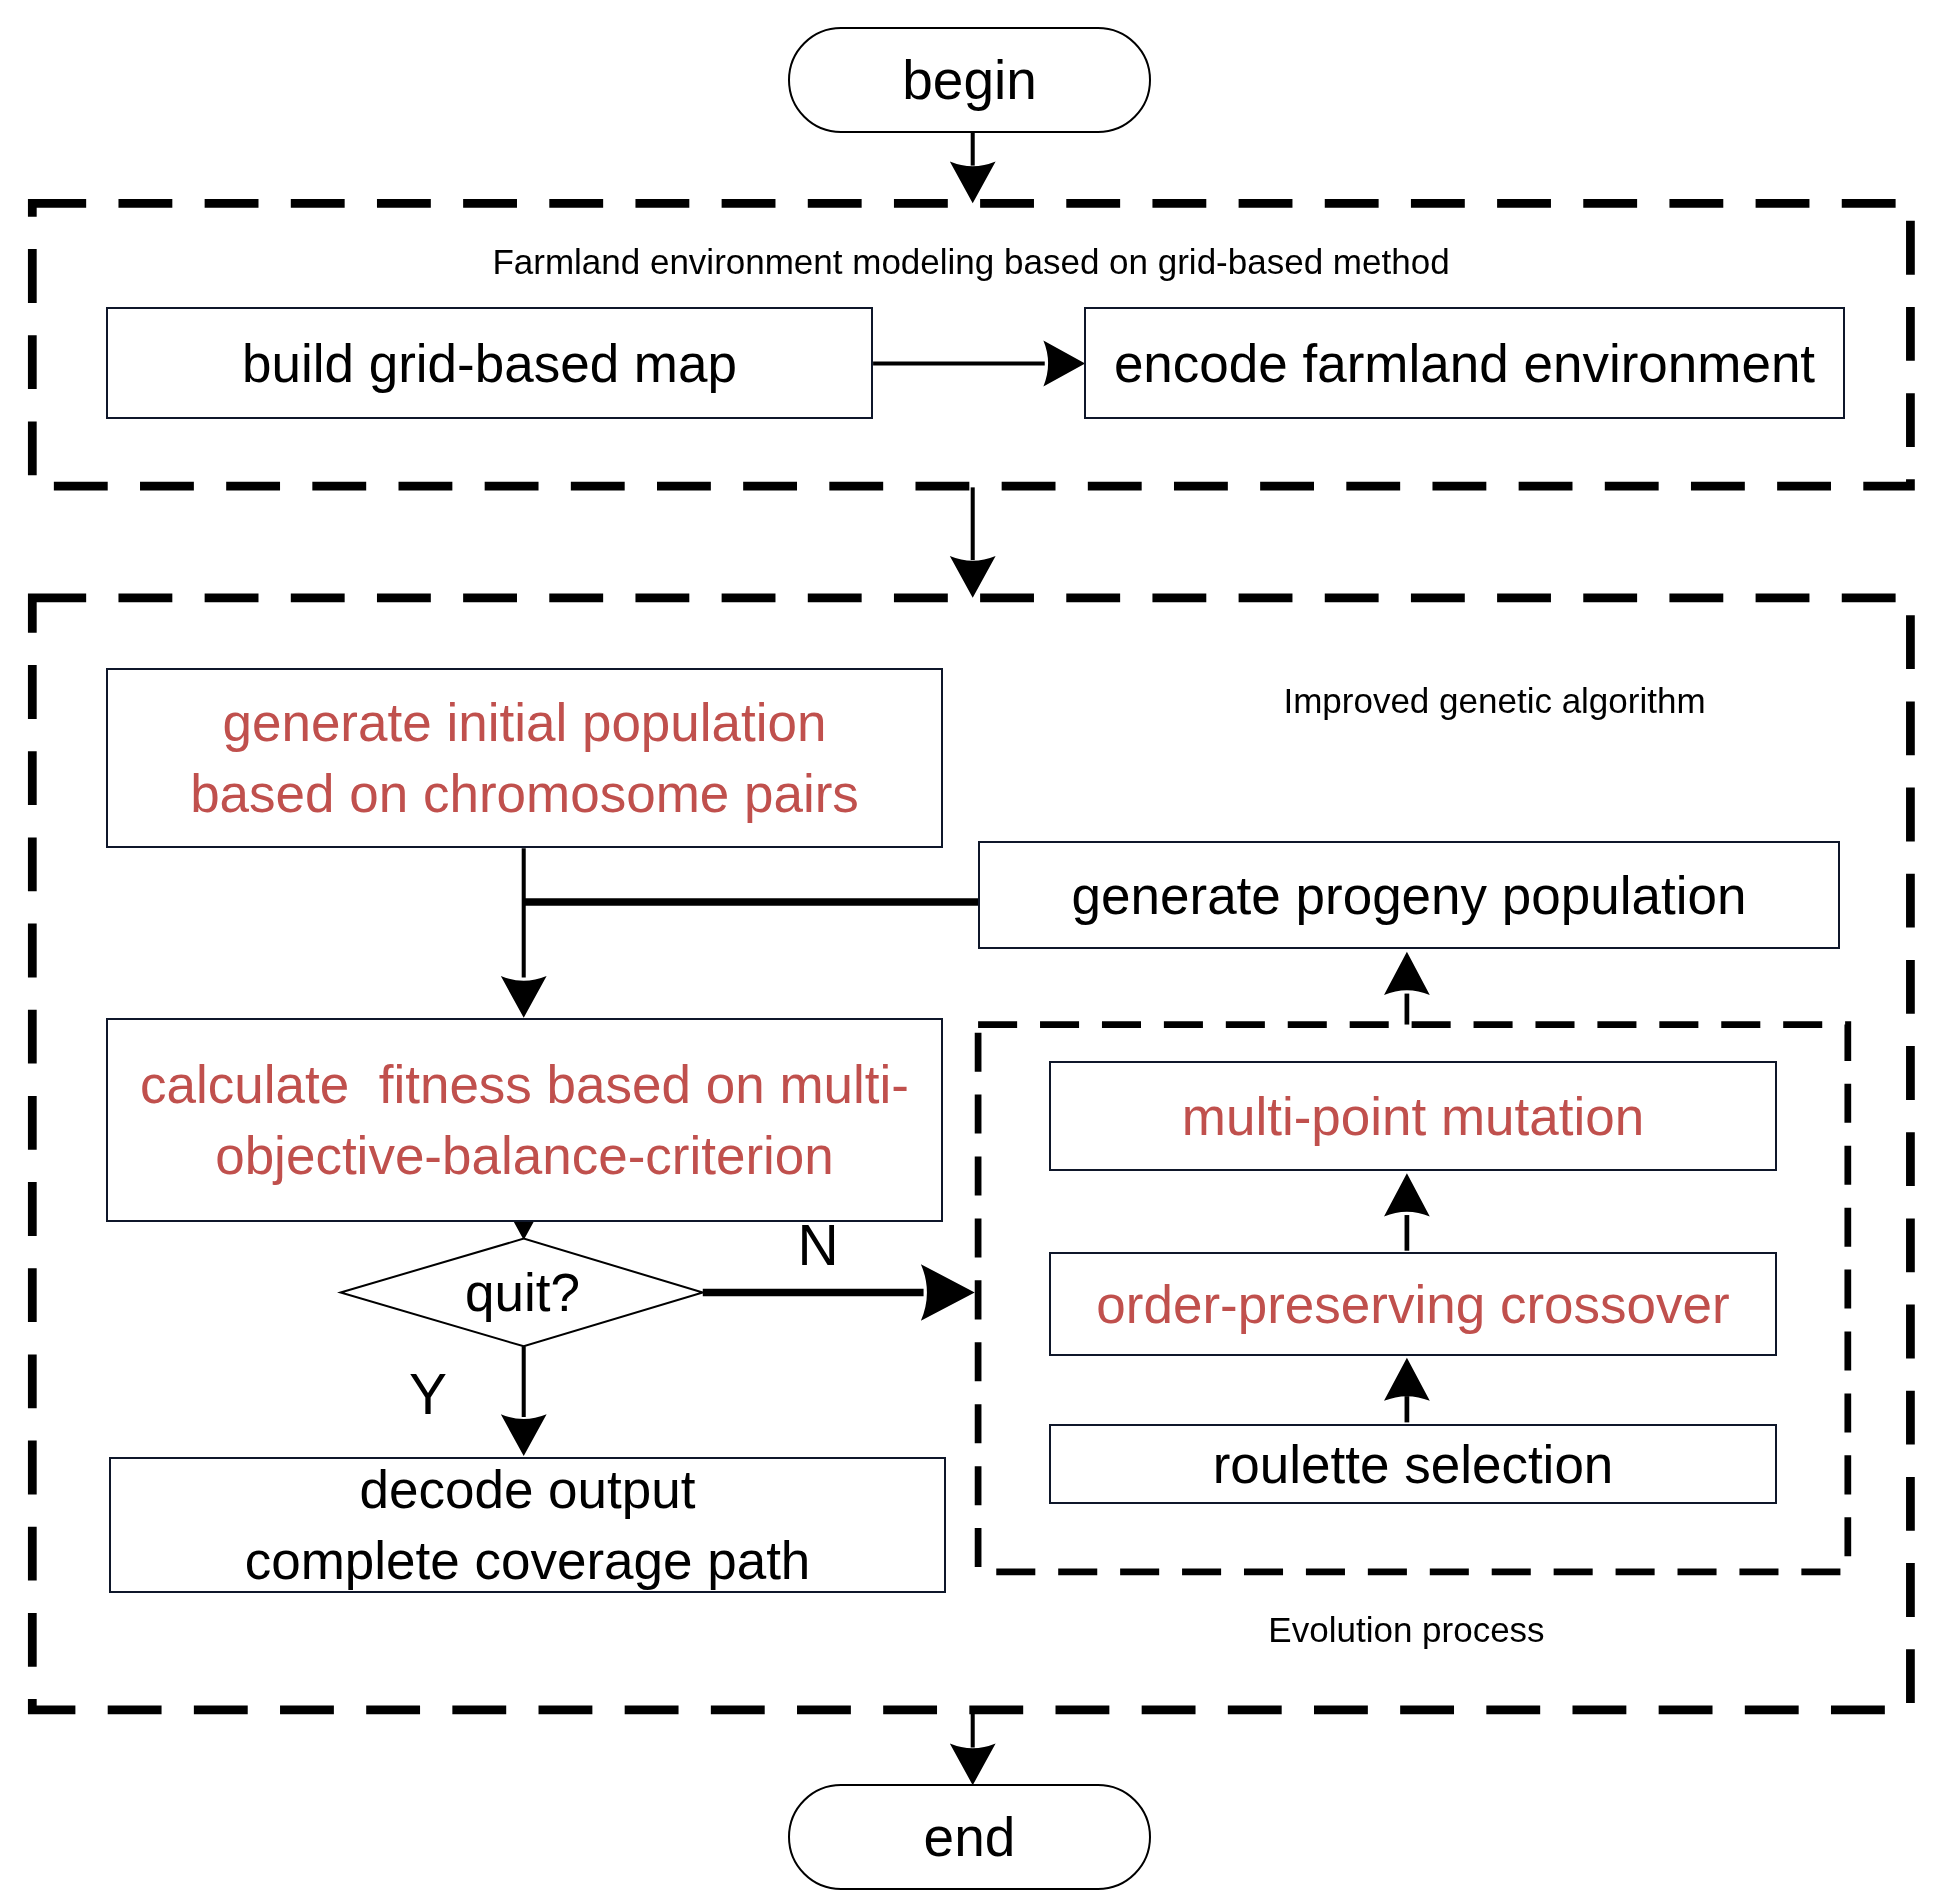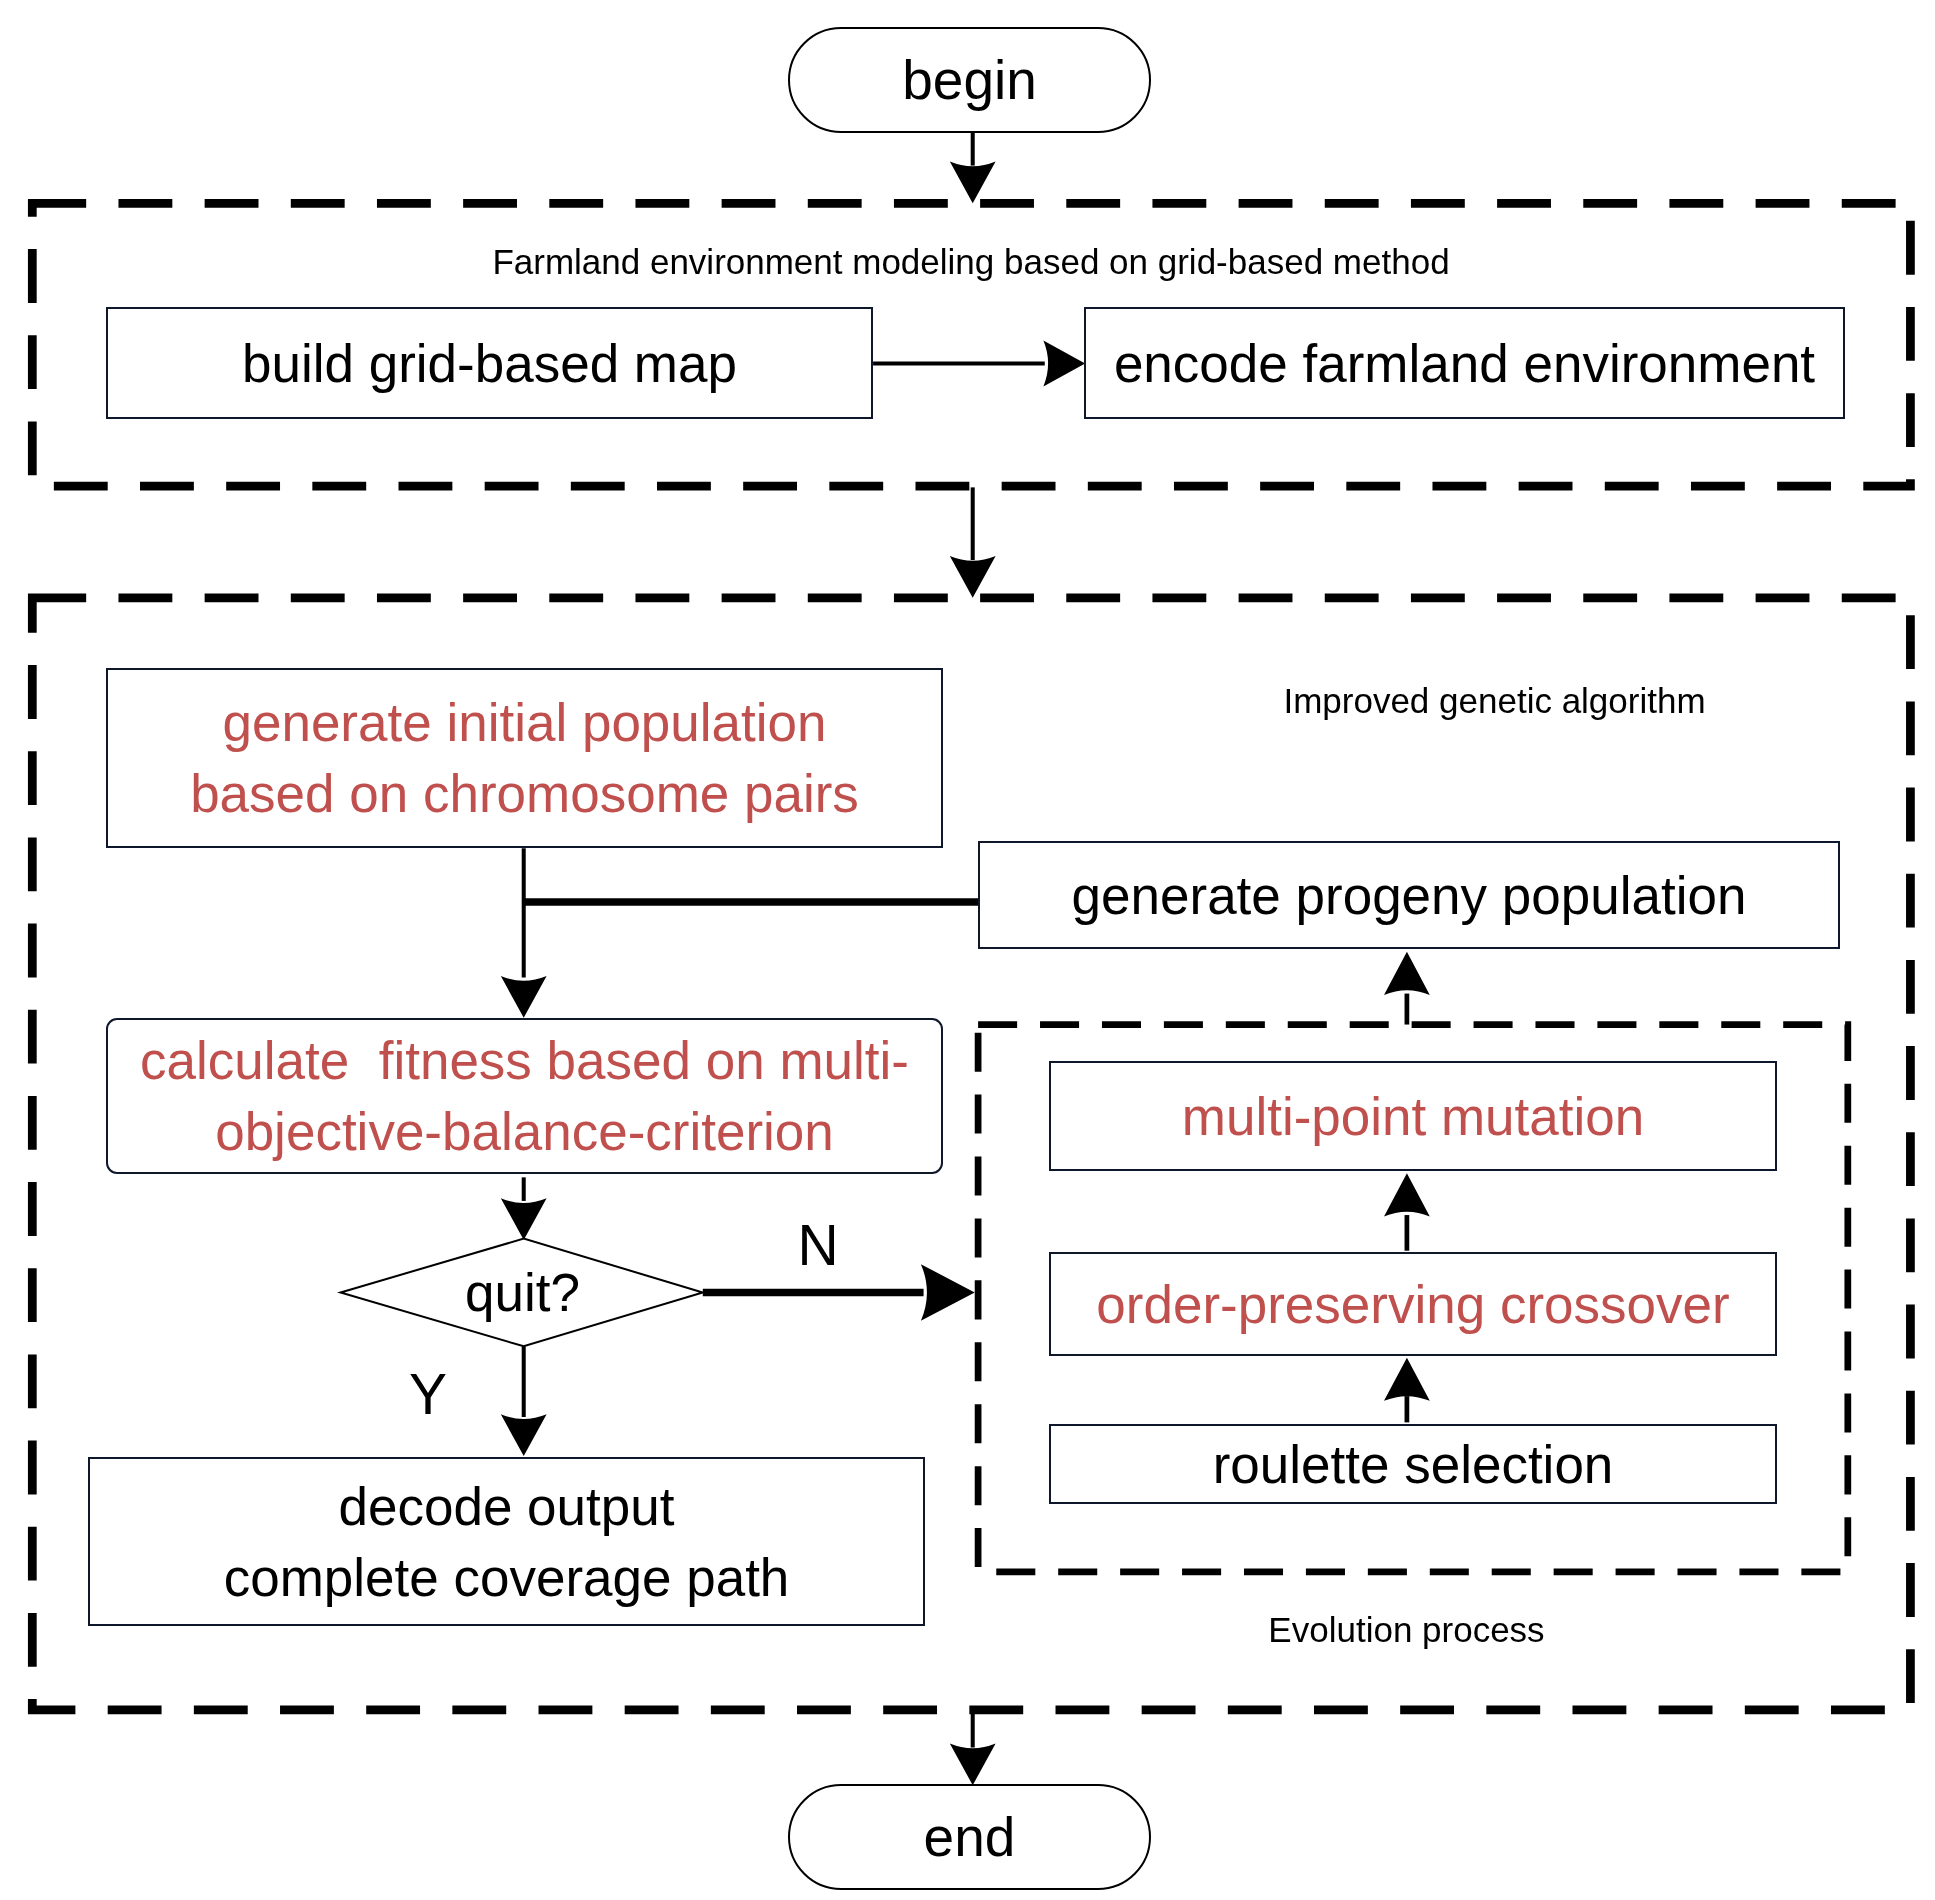--- a/index.html
+++ b/index.html
@@ -124,30 +124,30 @@
 
   <div class="node rect" style="left:1084px;top:307px;width:761px;height:112px;">encode farmland environment</div>
 
   <div class="floating" style="left:1138px;top:668px;width:713px;text-align:center;">Improved genetic algorithm</div>
 
   <div class="node rect accent" style="left: 106px; top: 668px; width: 837px; height: 180px; color: rgb(192, 80, 77);">generate initial population
 based on chromosome pairs</div>
 
   <div class="node rect" style="left:978px;top:841px;width:862px;height:108px;">generate progeny population</div>
 
-  <div class="node rect accent" style="left: 106px; top: 1018px; width: 837px; height: 156px; color: rgb(192, 80, 77); border-radius: 11px;">calculate  fitness based on multi-
+  <div class="node rect accent" style="left: 106px; top: 1018px; width: 837px; height: 204px; color: rgb(192, 80, 77);">calculate  fitness based on multi-
 objective-balance-criterion</div>
 
   <div class="floating" style="left:341px;top:1260px;width:363px;font-size:53px;">quit?</div>
 
   <div class="floating edge-label" style="left:774px;top:1213px;width:88px;">N</div>
 
   <div class="floating edge-label" style="left:384px;top:1362px;width:88px;">Y</div>
 
-  <div class="node rect" style="left:88px;top:1457px;width:837px;height:169px;">decode output
+  <div class="node rect" style="left:109px;top:1457px;width:837px;height:136px;">decode output
 complete coverage path</div>
 
   <div class="node rect accent" style="left: 1049px; top: 1061px; width: 728px; height: 110px; color: rgb(192, 80, 77);">multi-point mutation</div>
 
   <div class="node rect accent" style="left: 1049px; top: 1252px; width: 728px; height: 104px; color: rgb(192, 80, 77);">order-preserving crossover</div>
 
   <div class="node rect" style="left:1049px;top:1424px;width:728px;height:80px;">roulette selection</div>
 
   <div class="floating" style="left:1050px;top:1597px;width:713px;">Evolution process</div>
 

